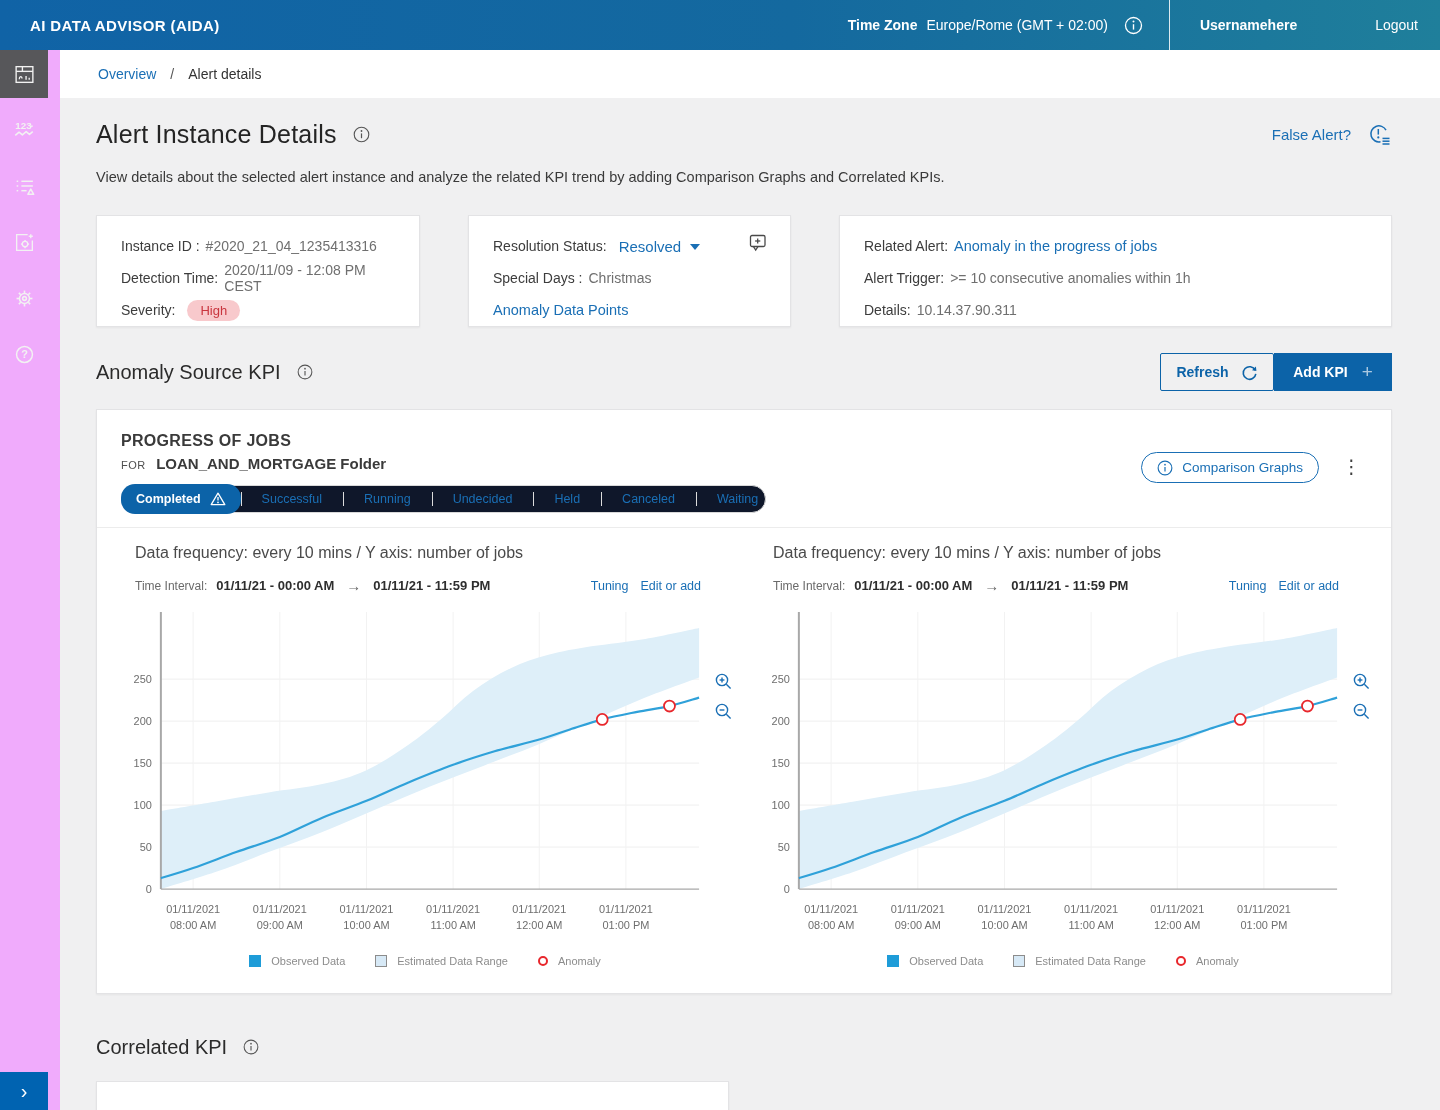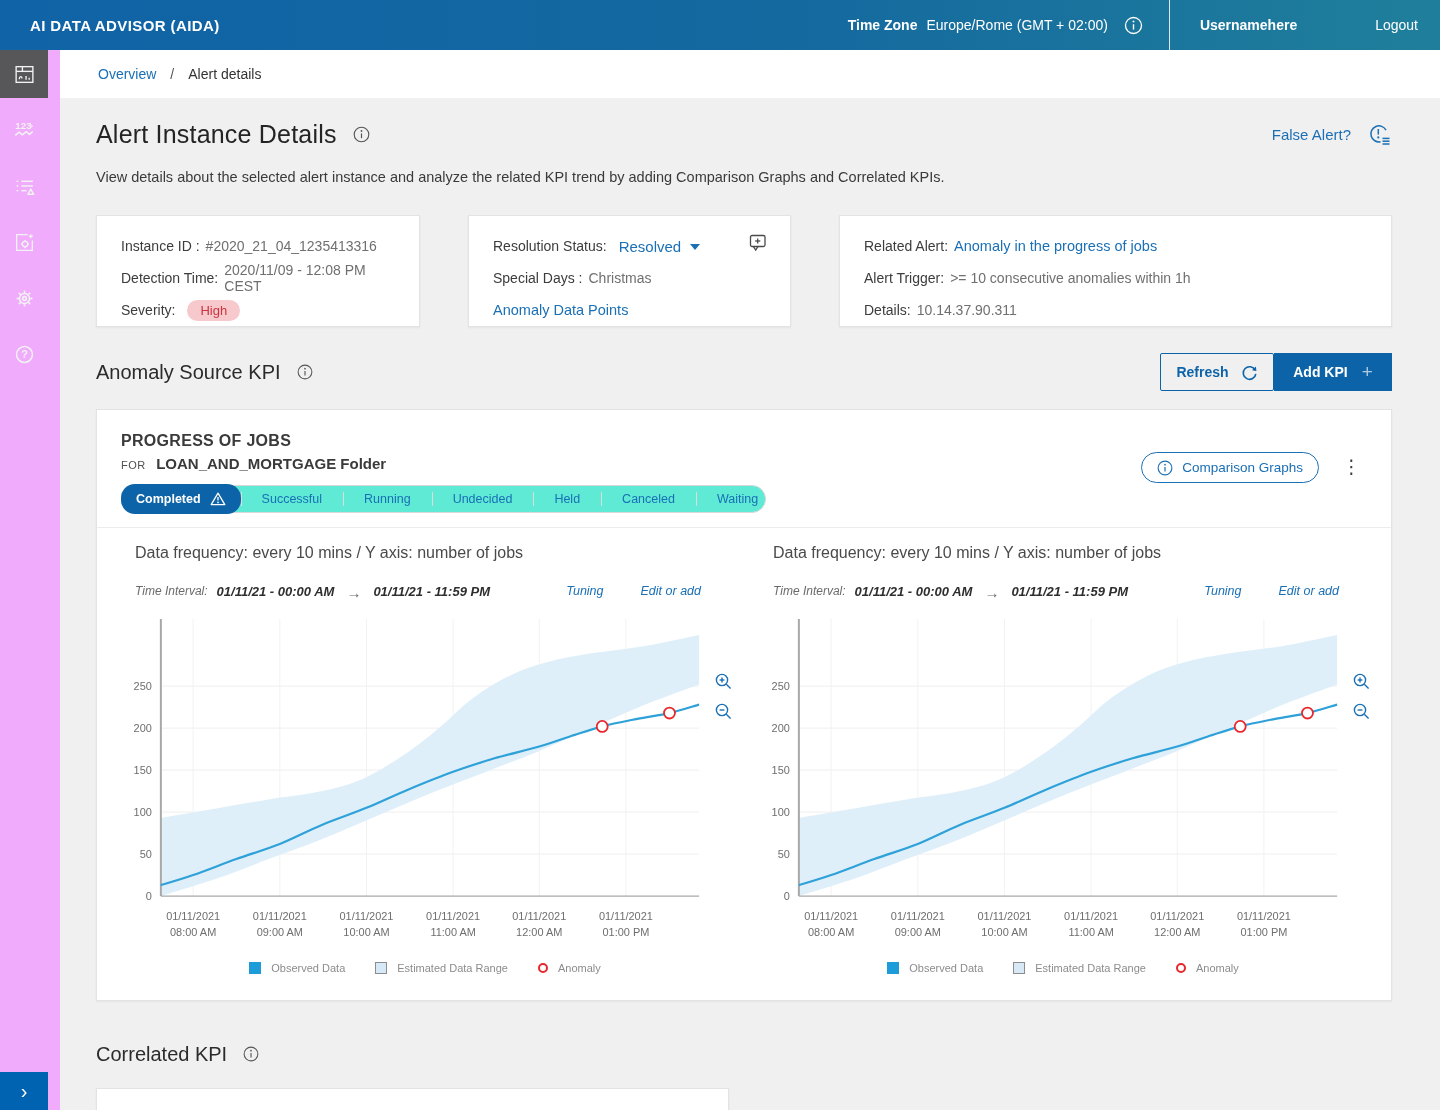--- a/index.html
+++ b/index.html
@@ -67,37 +67,37 @@
                 font-size:14px; font-weight:600; display:flex; align-items:center; justify-content:center; gap:14px; cursor:pointer; }
   .plus { color:rgba(255,255,255,.65); font-size:19px; font-weight:400; }
 
   
   .kpi-card { margin-top:18px; background:#fff; border:1px solid #E3E3E5; box-shadow:0 1px 2px rgba(0,0,0,.05); }
   .kpi-head { position:relative; padding:22px 24px 14px; }
   .kpi-title { font-size:16px; font-weight:700; color:#3A3A3A; letter-spacing:.3px; }
   .kpi-sub { margin-top:5px; }
   .for-lbl { font-size:11px; color:#4F4F4F; letter-spacing:.5px; margin-right:6px; }
   .folder { font-size:15px; font-weight:700; color:#3A3A3A; }
-  .tabbar { margin-top:12px; display:inline-flex; align-items:center; background:#5eead4; border:1px solid #D9D9D9; border-radius:14px; height:28px; width:645px; }
+  .tabbar { margin-top:12px; display:inline-flex; align-items:center; background:#0f172a; border:1px solid #D9D9D9; border-radius:14px; height:28px; width:645px; }
   .tab { position:relative; height:28px; display:flex; align-items:center; padding:0 21px; font-size:12.5px; color:#1A6FB5; cursor:pointer; white-space:nowrap; }
   .tab:not(.active):not(:first-child)::before { content:""; position:absolute; left:0; top:7px; width:1px; height:14px; background:#DCDCDC; }
   .tab.active { background:#0C63A8; color:#fff; font-weight:600; border-radius:14px; padding:0 15px; gap:9px; margin:-1px 0 -1px -1px; height:30px; }
   .cmp-pill { position:absolute; right:72px; top:42px; height:31px; border:1px solid #1A6FB5; border-radius:17px;
               display:flex; align-items:center; padding:0 15px; gap:9px; color:#1A6FB5; font-size:13.5px; cursor:pointer; background:#fff; }
   .kebab { position:absolute; right:30px; top:45px; font-size:19px; color:#3F3F3F; cursor:pointer; line-height:24px; }
 
   
   .charts { border-top:1px solid #ECECEC; display:flex; gap:30px; padding:16px 24px 26px; }
   .panel { flex:1; position:relative; }
   .meta1 { font-size:16px; color:#4A4A4A; margin-left:14px; }
-  .meta2 { margin-top:22px; margin-left:14px; display:flex; align-items:flex-start; font-size:12px; color:#6A6A6A;font-style:italic; }
+  .meta2 { margin-top:15px; margin-left:14px; display:flex; align-items:center; font-size:12px; color:#6A6A6A; }
   .ti-val { font-weight:700; color:#2E2E2E; font-size:13px; margin-left:9px; }
   .ti-arrow { margin-left:12px; color:#6A6A6A; font-size:15px; }
   .ti-arrow + .ti-val { margin-left:12px; }
-  .meta-links { margin-left:auto; display:flex; gap:37px; margin-right:28px; }
+  .meta-links { margin-left:auto; display:flex; gap:12px; margin-right:28px; }
   .meta-links a { color:#1A6FB5; font-size:12.5px; text-decoration:none; cursor:pointer; }
   svg.chart { display:block; margin-top:12px; width:100%; }
   svg.chart text { font-family:"Liberation Sans","DejaVu Sans",sans-serif; }
   .zoomcol { position:absolute; right:-4px; top:128px; display:flex; flex-direction:column; gap:11px; }
   .zbtn { cursor:pointer; display:inline-flex; }
   .legend { display:flex; justify-content:center; align-items:center; gap:30px; margin-top:18px; }
   .leg-item { display:flex; align-items:center; gap:10px; font-size:11px; color:#8C8C8C; }
   .sw-filled { width:12px; height:12px; background:#1E9CD8; }
   .sw-light { width:12px; height:12px; background:#D7E9F6; border:1px solid #8C8C8C; }
   .sw-circle { width:10px; height:10px; border-radius:50%; border:2px solid #E8272C; background:#fff; }

